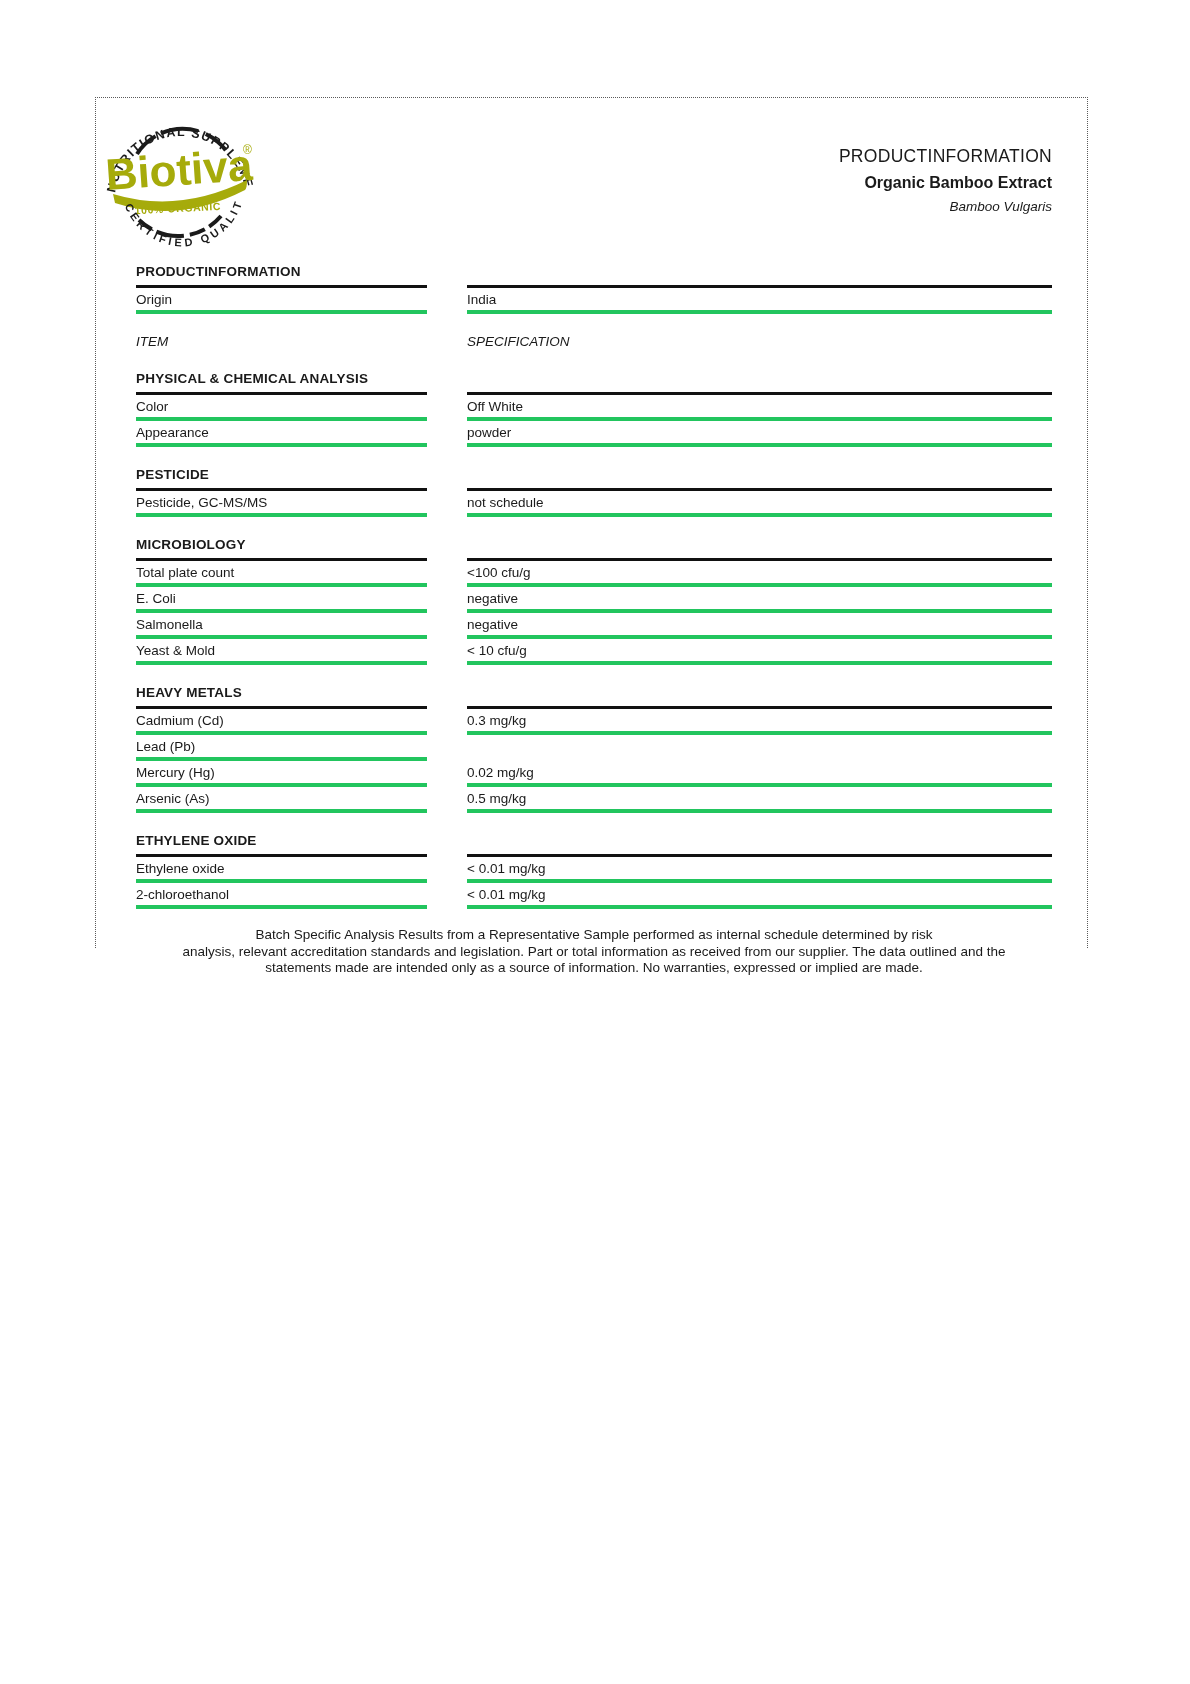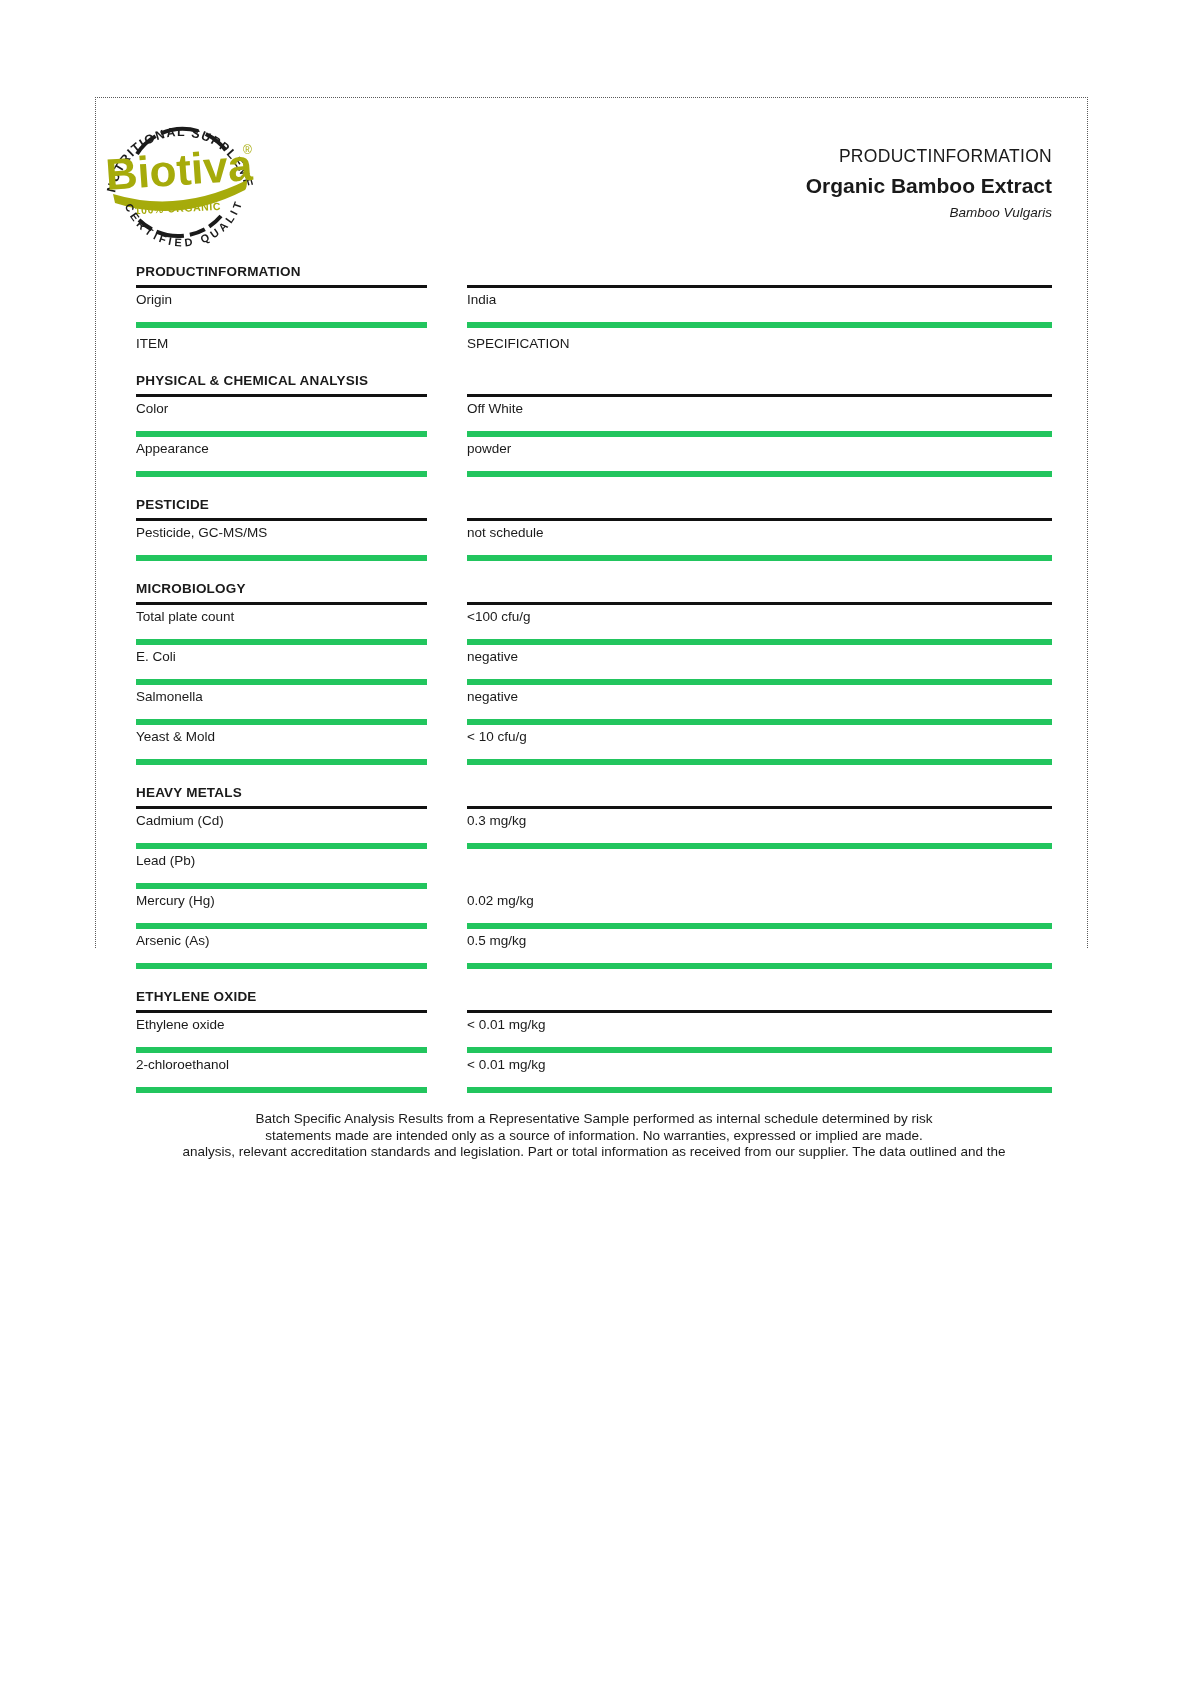--- a/index.html
+++ b/index.html
@@ -8,35 +8,35 @@
 
   .border-frame {
     position:absolute; left:95px; top:97px; width:991px; height:850px;
     border-top:1px dotted #5a5a5a; border-left:1px dotted #5a5a5a; border-right:1px dotted #5a5a5a;
   }
 
   .logo { position:absolute; left:103px; top:106px; width:158px; height:142px; }
 
   .header-block { position:absolute; top:146px; right:138px; text-align:right; }
   .doc-type { font-size:17.5px; letter-spacing:0.3px; margin-bottom:7px; }
-  .product-name { font-size:21px; font-weight:700; margin-bottom:7px; }
+  .product-name { font-size:16px; font-weight:700; margin-bottom:7px; }
   .latin-name { font-size:13.5px; font-style:italic; }
 
   .content { position:absolute; left:136px; top:264px; width:916px; font-size:13.5px; }
 
   .section { margin-top:20px; }
   .section:first-child { margin-top:0; }
   .title-row { display:flex; gap:40px; }
   .title-cell { border-bottom:3px solid #111; padding-bottom:6px; font-weight:700; letter-spacing:0.2px; }
   .cell-l { width:291px; }
   .cell-r { flex:1; text-align:left; }
   .row { display:flex; gap:40px; }
-  .row .cell-l, .row .cell-r { border-bottom:6px solid #22c55e; padding:4px 0 14px; line-height:16px; }
+  .row .cell-l, .row .cell-r { border-bottom:4px solid #22c55e; padding:4px 0 2px; line-height:16px; }
 
-  .item-spec-row { display:flex; gap:40px; margin:4px 0 0 0; }
+  .item-spec-row { display:flex; gap:40px; margin:16px 0 0 0; font-style:italic; }
   .item-spec-row .cell-l, .item-spec-row .cell-r { padding:4px 0 2px; }
 
   .disclaimer { margin-top:18px; line-height:16.5px; white-space:nowrap;text-align:center; }
 </style>
 </head>
 <body>
 
 <div class="page">
 
   <div class="border-frame"></div>
@@ -160,18 +160,18 @@
           </div>
           <div class="row">
             <div class="cell-l">2-chloroethanol</div>
             <div class="cell-r">&lt; 0.01 mg/kg</div>
           </div>
         </section>
       </div>
 
     <div class="disclaimer">
       <div>Batch Specific Analysis Results from a Representative Sample performed as internal schedule determined by risk</div>
+      <div>analysis, relevant accreditation standards and legislation. Part or total information as received from our supplier. The data outlined and the</div>
       <div>statements made are intended only as a source of information. No warranties, expressed or implied are made.</div>
-      <div>analysis, relevant accreditation standards and legislation. Part or total information as received from our supplier. The data outlined and the</div>
     </div>
   </div>
 
 </div>
 
 </body></html>

